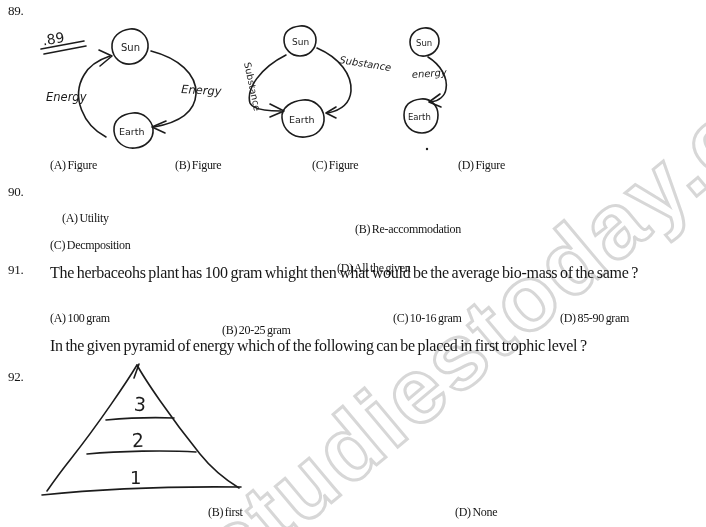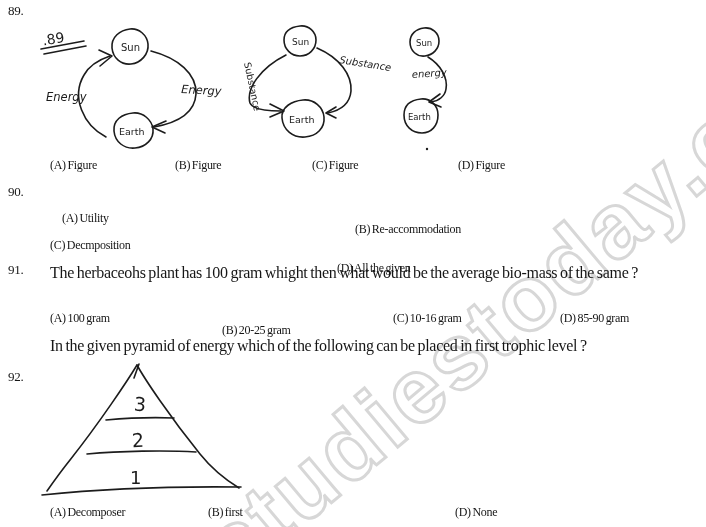--- a/index.html
+++ b/index.html
@@ -106,17 +106,16 @@
     <path class="ink" d="M97,3 C104,16 130,55 160,92 C172,107 186,118 199,126"></path>
     <path class="ink" d="M2,133 C50,128 120,124 201,125"></path>
     <path class="ink" d="M99,2 L94,16"></path>
     <path class="ink" d="M66,58 C88,56 112,55 134,56"></path>
     <path class="ink" d="M47,92 C80,89 125,88 156,90"></path>
     <text class="hand" x="94" y="49" font-size="19" transform="rotate(4 100 42)">3</text>
     <text class="hand" x="92" y="85" font-size="19" transform="rotate(-3 98 78)">2</text>
     <text class="hand" x="90" y="122" font-size="18">1</text>
   </svg>
 
-  <span class="abs opt" style="left:50px;  top:505px;">(A) Decomposer</span>
   <span class="abs opt" style="left:208px; top:505px;">(B) first</span>
   <span class="abs opt" style="left:455px; top:505px;">(D) None</span>
 
 </div>
 
 </body></html>

